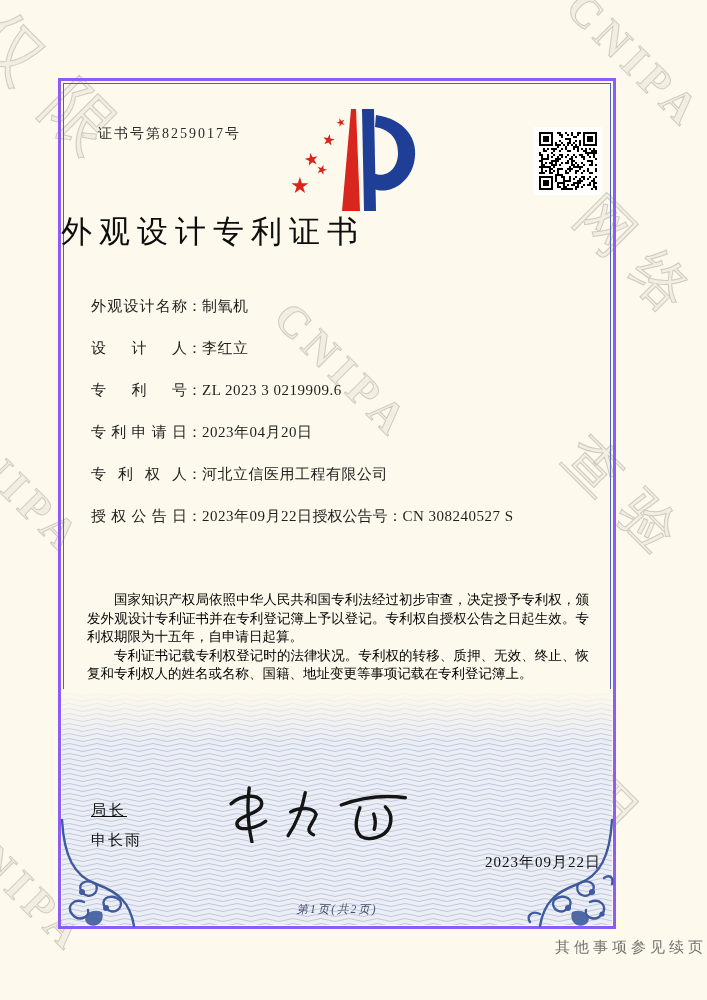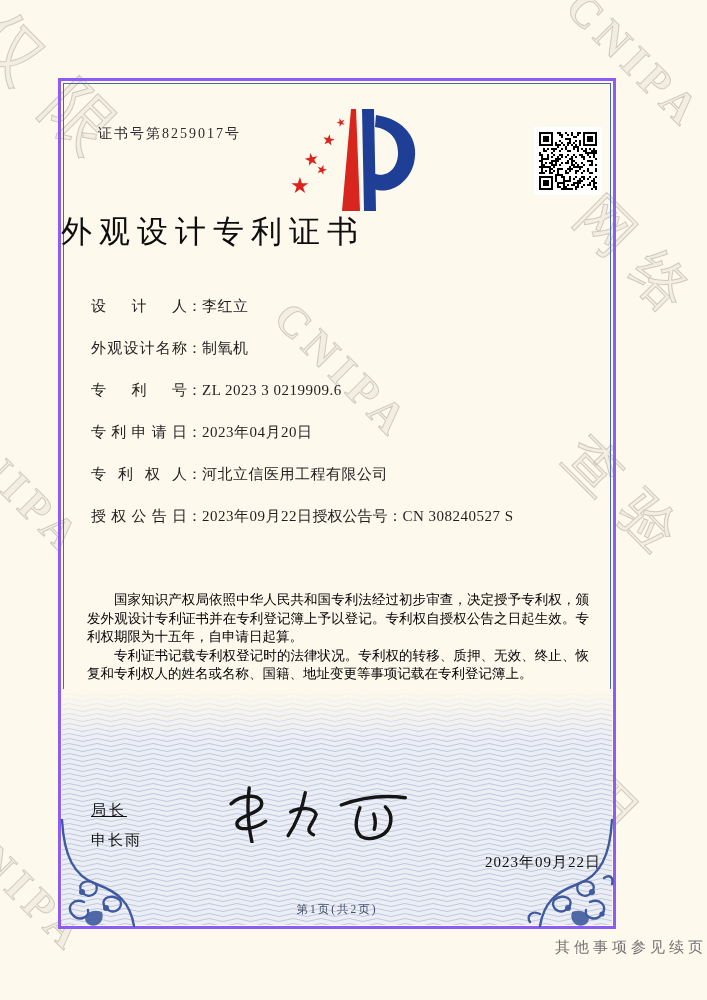--- a/index.html
+++ b/index.html
@@ -56,21 +56,21 @@
 
   .paras { position:absolute; left:26px; right:24px; top:510px; z-index:4;
            font-size:13.5px; line-height:18.6px; color:#000000; text-align:justify; }
   .paras p { text-indent:2em; }
 
   .sig-role { position:absolute; left:30px; top:720px; font-size:15px; letter-spacing:3px; color:#111; z-index:5;text-decoration:underline; }
   .sig-name { position:absolute; left:30px; top:750px; font-size:15px; letter-spacing:2px; color:#111; z-index:5; }
   .signature { position:absolute; left:140px; top:700px; width:220px; height:62px; z-index:5; }
   .issue-date { position:absolute; left:424px; top:772px; font-size:15px; letter-spacing:1px; color:#111; z-index:5; }
   .page-num { position:absolute; left:0; right:0; bottom:9px; text-align:center;
-              font-size:11.5px; color:#44506b; letter-spacing:2px; z-index:5; }
+              font-size:11.5px; color:#44506b; letter-spacing:2px; z-index:5;font-style:italic; }
 
   .footer-note { position:absolute; left:0; right:0; top:938px; text-align:right;
                  font-size:15px; letter-spacing:4px; color:#737373; z-index:2; }
 
   
   .star { position:absolute; color:#dc241e; line-height:1; }
 </style>
 </head>
 <body>
 
@@ -465,24 +465,24 @@
             <rect x="26" y="28" width="1" height="1"></rect>
             <rect x="28" y="28" width="1" height="1"></rect>
           </g>
       </svg>
     </div>
 
     <div class="title">外观设计专利证书</div>
 
     <div class="fields">
       <div class="frow">
-        <span class="flabel">设计人</span><span class="fcolon">：</span><span class="fvalue">李红立</span>
+        <span class="flabel">外观设计名称</span><span class="fcolon">：</span><span class="fvalue">制氧机</span>
       </div>
       <div class="frow">
-        <span class="flabel">外观设计名称</span><span class="fcolon">：</span><span class="fvalue">制氧机</span>
+        <span class="flabel">设计人</span><span class="fcolon">：</span><span class="fvalue">李红立</span>
       </div>
       <div class="frow">
         <span class="flabel">专利号</span><span class="fcolon">：</span><span class="fvalue">ZL 2023 3 0219909.6</span>
       </div>
       <div class="frow">
         <span class="flabel">专利申请日</span><span class="fcolon">：</span><span class="fvalue">2023年04月20日</span>
       </div>
       <div class="frow">
         <span class="flabel">专利权人</span><span class="fcolon">：</span><span class="fvalue">河北立信医用工程有限公司</span>
       </div>

